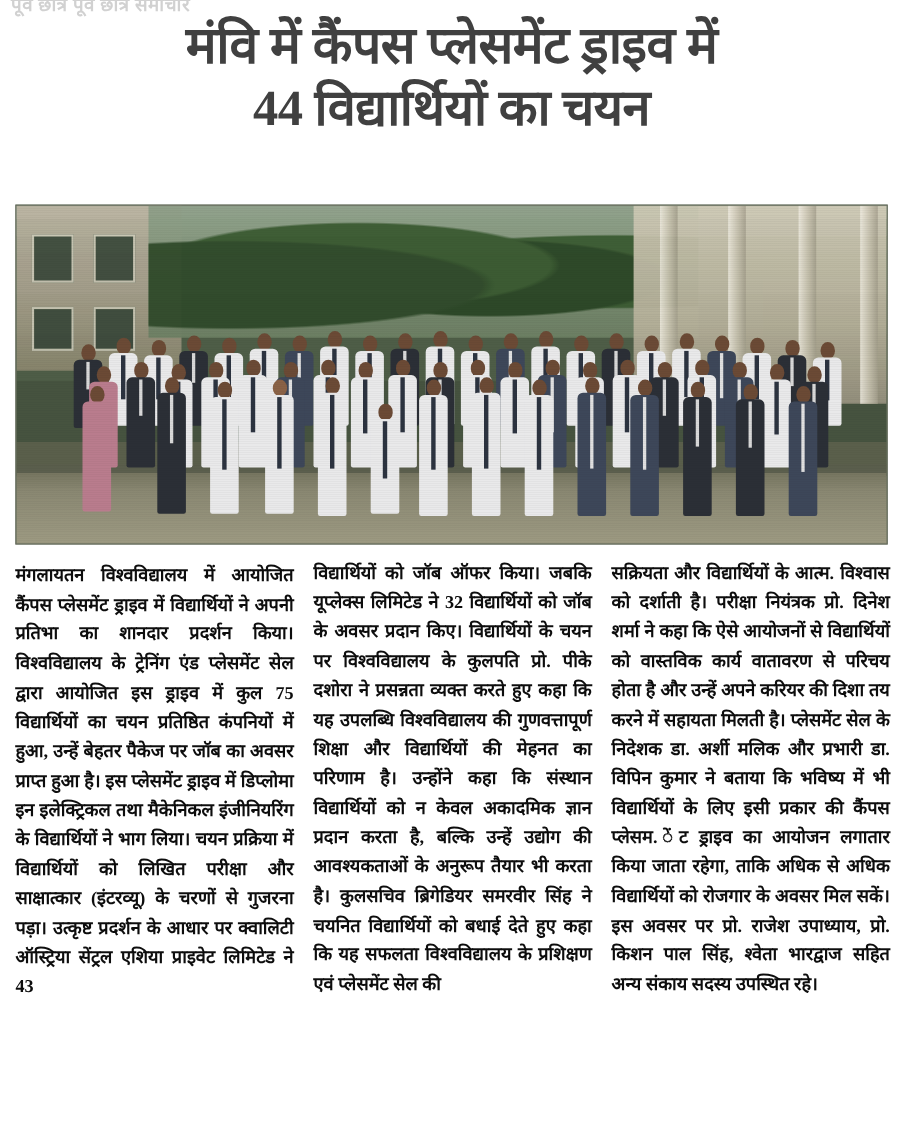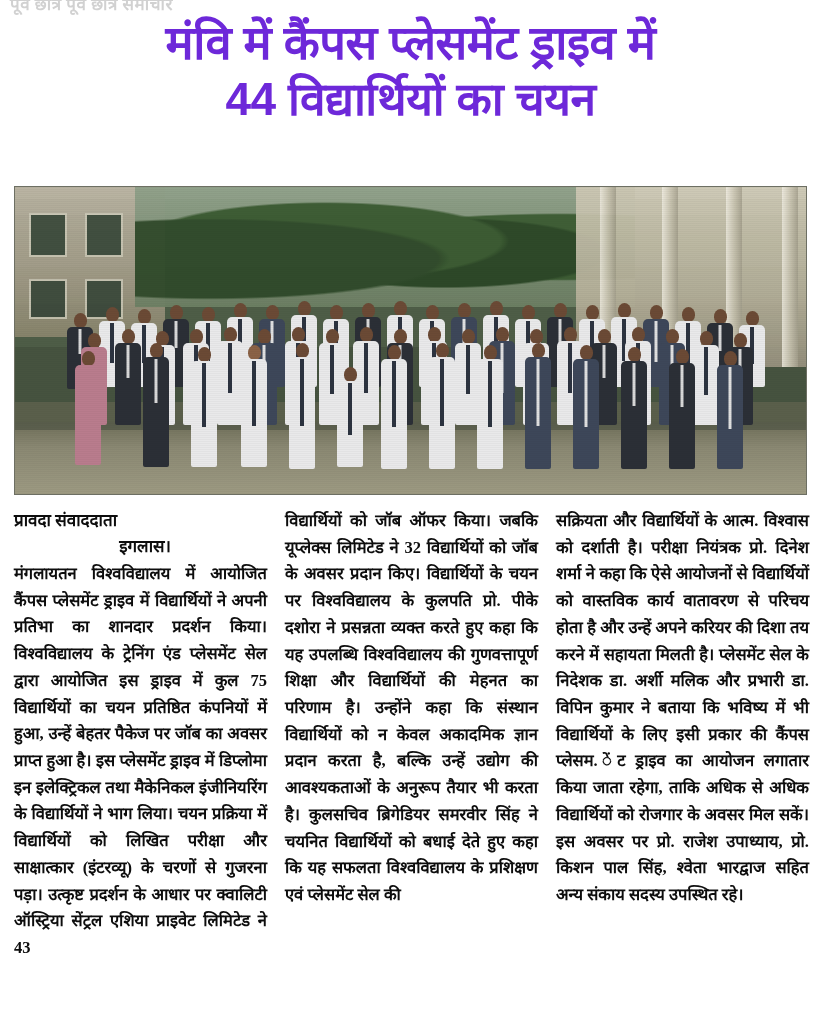--- a/index.html
+++ b/index.html
@@ -42,25 +42,25 @@
   
   .headline {
     position: absolute;
     top: 14px;
     left: 0;
     width: 821px;
     text-align: center;
     padding: 0 8px;
   }
   .headline-line {
-    font-family: Liberation Sans, sans-serif;
+    font-family: Liberation Serif, serif;
     font-weight: 700;
     font-size: 47px;
     line-height: 1.22;
-    color: #6d28d9;
+    color: #404040;
     letter-spacing: -0.5px;
     white-space: nowrap;
   }
   .headline-line.l2 { font-size: 46px; }
 
   
   .photo-wrap {
     position: absolute;
     top: 186px;
     left: 14px;
@@ -473,22 +473,20 @@
           <div class="body" style="height:104px"></div>
         </div>
     </div>
     <div class="photo-grain"></div>
   </div>
 </div>
 
 <div class="columns">
   <div class="col">
     <div class="byline">
-      <span class="l1">प्रावदा संवाददाता</span>
-      <span class="l2">इगलास।</span>
     </div>
     <p>मंगलायतन विश्वविद्यालय में आयोजित कैंपस प्लेसमेंट ड्राइव में विद्यार्थियों ने अपनी प्रतिभा का शानदार प्रदर्शन किया। विश्वविद्यालय के ट्रेनिंग एंड प्लेसमेंट सेल द्वारा आयोजित इस ड्राइव में कुल 75 विद्यार्थियों का चयन प्रतिष्ठित कंपनियों में हुआ, उन्हें बेहतर पैकेज पर जॉब का अवसर प्राप्त हुआ है। इस प्लेसमेंट ड्राइव में डिप्लोमा इन इलेक्ट्रिकल तथा मैकेनिकल इंजीनियरिंग के विद्यार्थियों ने भाग लिया। चयन प्रक्रिया में विद्यार्थियों को लिखित परीक्षा और साक्षात्कार (इंटरव्यू) के चरणों से गुजरना पड़ा। उत्कृष्ट प्रदर्शन के आधार पर क्वालिटी ऑस्ट्रिया सेंट्रल एशिया प्राइवेट लिमिटेड ने 43</p>
   </div>
   <div class="col">
     <p>विद्यार्थियों को जॉब ऑफर किया। जबकि यूप्लेक्स लिमिटेड ने 32 विद्यार्थियों को जॉब के अवसर प्रदान किए। विद्यार्थियों के चयन पर विश्वविद्यालय के कुलपति प्रो. पीके दशोरा ने प्रसन्नता व्यक्त करते हुए कहा कि यह उपलब्धि विश्वविद्यालय की गुणवत्तापूर्ण शिक्षा और विद्यार्थियों की मेहनत का परिणाम है। उन्होंने कहा कि संस्थान विद्यार्थियों को न केवल अकादमिक ज्ञान प्रदान करता है, बल्कि उन्हें उद्योग की आवश्यकताओं के अनुरूप तैयार भी करता है। कुलसचिव ब्रिगेडियर समरवीर सिंह ने चयनित विद्यार्थियों को बधाई देते हुए कहा कि यह सफलता विश्वविद्यालय के प्रशिक्षण एवं प्लेसमेंट सेल की</p>
   </div>
   <div class="col">
     <p>सक्रियता और विद्यार्थियों के आत्म. विश्वास को दर्शाती है। परीक्षा नियंत्रक प्रो. दिनेश शर्मा ने कहा कि ऐसे आयोजनों से विद्यार्थियों को वास्तविक कार्य वातावरण से परिचय होता है और उन्हें अपने करियर की दिशा तय करने में सहायता मिलती है। प्लेसमेंट सेल के निदेशक डा. अर्शी मलिक और प्रभारी डा. विपिन कुमार ने बताया कि भविष्य में भी विद्यार्थियों के लिए इसी प्रकार की कैंपस प्लेसम. ेंट ड्राइव का आयोजन लगातार किया जाता रहेगा, ताकि अधिक से अधिक विद्यार्थियों को रोजगार के अवसर मिल सकें। इस अवसर पर प्रो. राजेश उपाध्याय, प्रो. किशन पाल सिंह, श्वेता भारद्वाज सहित अन्य संकाय सदस्य उपस्थित रहे।</p>
   </div>
 </div>

